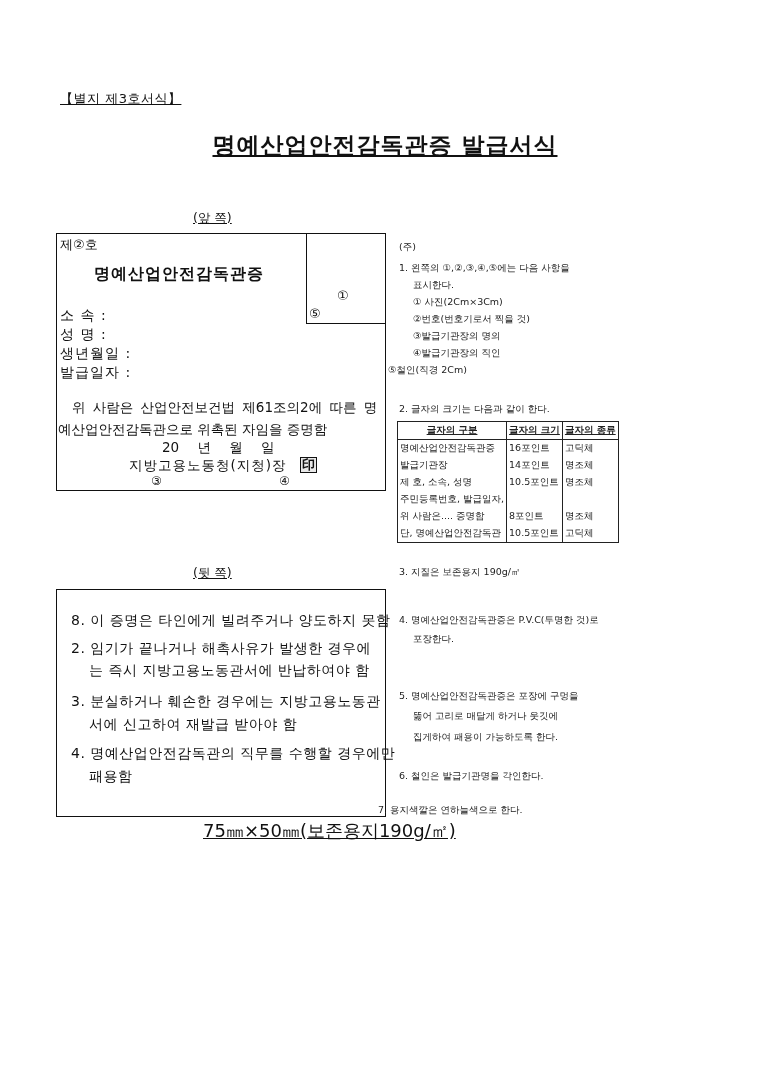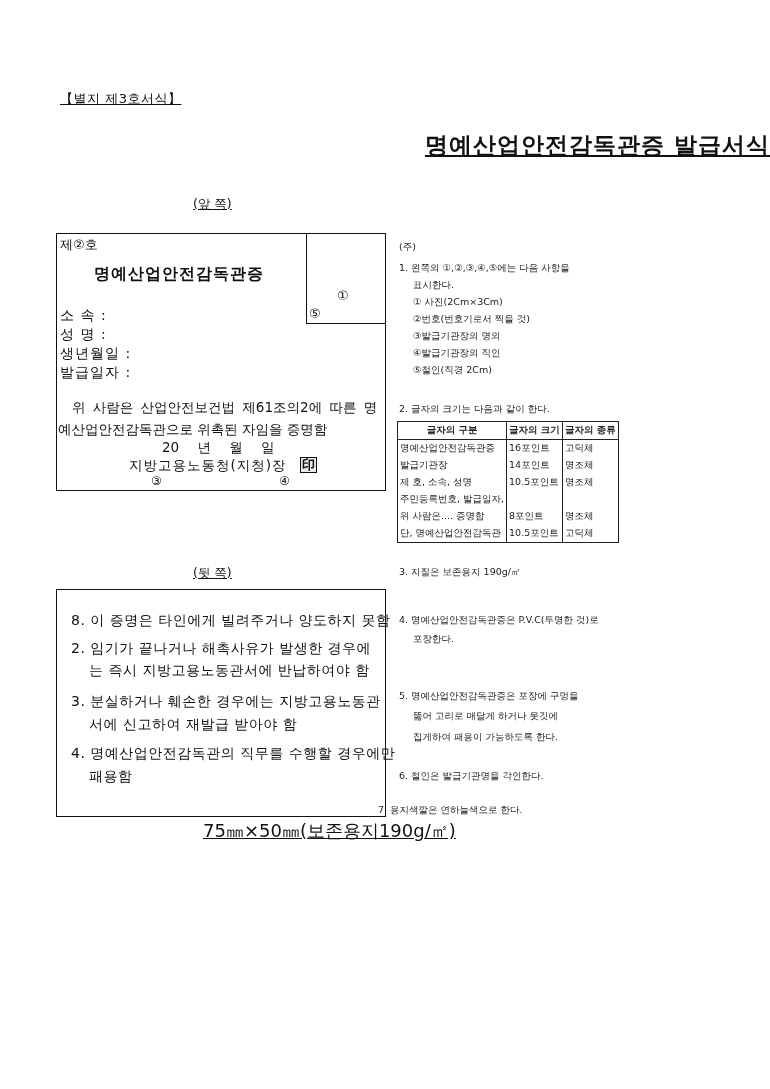--- a/index.html
+++ b/index.html
@@ -1,22 +1,22 @@
 <!DOCTYPE html>
 <html><head>
 <meta charset="utf-8">
 <style>
   html, body { margin: 0; padding: 0; background: #ffffff; }
   body { width: 770px; height: 1089px; position: relative; overflow: hidden;
          font-family: "DejaVu Sans", "Liberation Sans", sans-serif; color: #111; }
   .abs { position: absolute; white-space: nowrap; text-decoration: underline; }
   .form-label { left: 60px; top: 90px; font-size: 13px; letter-spacing: 0.5px; }
-  .doc-title { left: 0; width: 770px; top: 130px; text-align: right; font-size: 23px; font-weight: bold; letter-spacing: 1px; }
+  .doc-title { left: 0; width: 770px; top: 130px; text-align: center; font-size: 23px; font-weight: bold; letter-spacing: 1px; }
   .side-label { font-size: 12.5px; }
-  .front-label { left: 193px; top: 196px; }
+  .front-label { left: 193px; top: 210px; }
   .back-label { left: 193px; top: 565px; }
 
   .front-box { left: 56px; top: 233px; width: 328px; height: 256px; border: 1.6px solid #111; }
   .photo-box { position: absolute; left: 249px; top: -1px; width: 79px; height: 90px; border-left: 1px solid #111; border-bottom: 1px solid #111; }
   .photo-num1 { position: absolute; left: 30px; top: 55px; font-size: 13px; }
   .photo-num5 { position: absolute; left: 2px; top: 73px; font-size: 13px; }
   .card-no { position: absolute; left: 3px; top: 2px; font-size: 13px; }
   .card-title { position: absolute; left: 37px; top: 30px; font-size: 16px; font-weight: bold; letter-spacing: 1px; }
   .field { position: absolute; left: 3px; font-size: 14px; letter-spacing: 1px; }
   .cert-line1 { position: absolute; left: 15px; top: 165px; font-size: 13.5px; word-spacing: 3px; }
@@ -30,21 +30,21 @@
   .back-box { left: 56px; top: 589px; width: 328px; height: 226px; border: 1.6px solid #111; }
   .back-item { position: absolute; left: 14px; font-size: 14px; letter-spacing: 0.5px; }
 
   .size-note { left: 203px; top: 819px; font-size: 18px; }
 
   .notes { font-size: 9.5px; color: #222; }
   .note-line { position: absolute; white-space: nowrap; }
 
   table.font-table { position: absolute; left: 397px; top: 421px; width: 209px; border-collapse: collapse; font-size: 9.5px; }
   table.font-table th, table.font-table td { border: 1px solid #222; padding: 0 2px; height: 17px; text-align: left; white-space: nowrap; }
-  table.font-table th { font-weight: bold; text-align: center; }
+  table.font-table th { font-weight: bold; text-align: center; text-decoration: underline; }
   table.font-table tbody td { border-top: none; border-bottom: none; }
   table.font-table tbody tr:last-child td { border-bottom: 1px solid #222; }
 </style>
 </head>
 <body>
 
 <div class="abs form-label">【별지 제3호서식】</div>
 <div class="abs doc-title">명예산업안전감독관증 발급서식</div>
 
 <div class="abs side-label front-label">(앞    쪽)</div>
@@ -81,21 +81,21 @@
 <div class="abs size-note">75㎜×50㎜(보존용지190g/㎡)</div>
 
 <div class="notes">
   <div class="note-line" style="left:399px; top:241px;">(주)</div>
   <div class="note-line" style="left:399px; top:262px;">1.  왼쪽의  ①,②,③,④,⑤에는  다음  사항을</div>
   <div class="note-line" style="left:413px; top:279px;">표시한다.</div>
   <div class="note-line" style="left:413px; top:296px;">① 사진(2Cm×3Cm)</div>
   <div class="note-line" style="left:413px; top:313px;">②번호(번호기로서 찍을 것)</div>
   <div class="note-line" style="left:413px; top:330px;">③발급기관장의 명의</div>
   <div class="note-line" style="left:413px; top:347px;">④발급기관장의 직인</div>
-  <div class="note-line" style="left:413px; top:364px;">⑤철인(직경 2Cm)</div>
+  <div class="note-line" style="left:388px; top:364px;">⑤철인(직경 2Cm)</div>
 
   <div class="note-line" style="left:399px; top:403px;">2. 글자의 크기는 다음과 같이 한다.</div>
 
   <table class="font-table">
     <thead>
       <tr>
         <th style="width:94px">글자의  구분</th>
         <th style="width:49px">글자의 크기</th>
         <th>글자의 종류</th>
       </tr>

